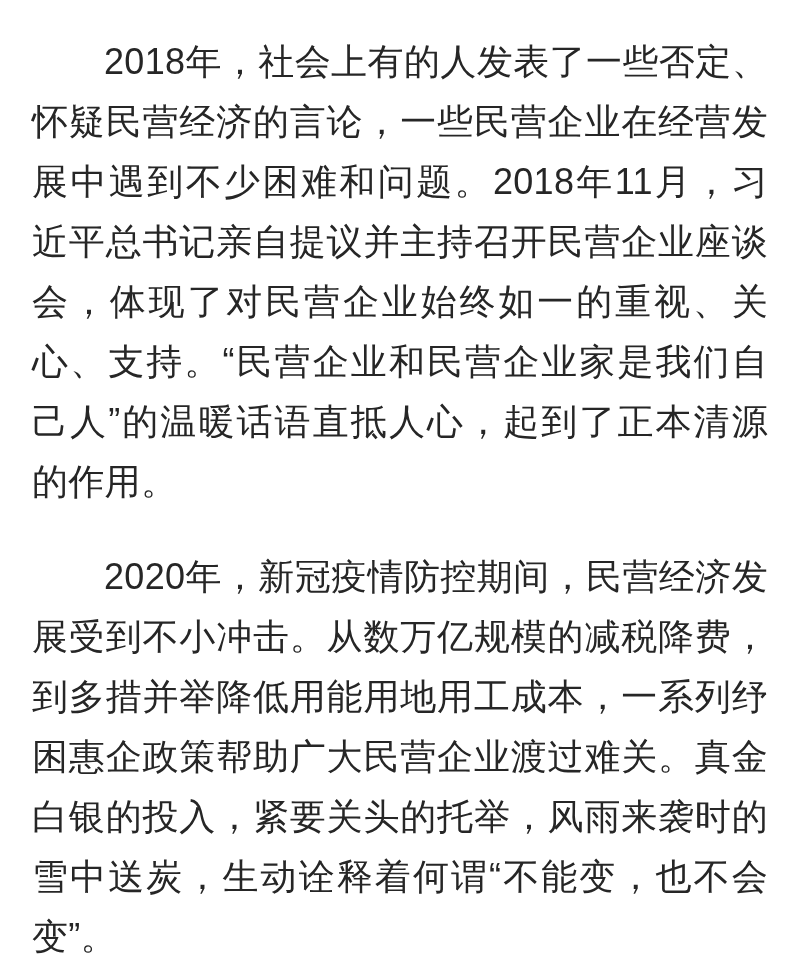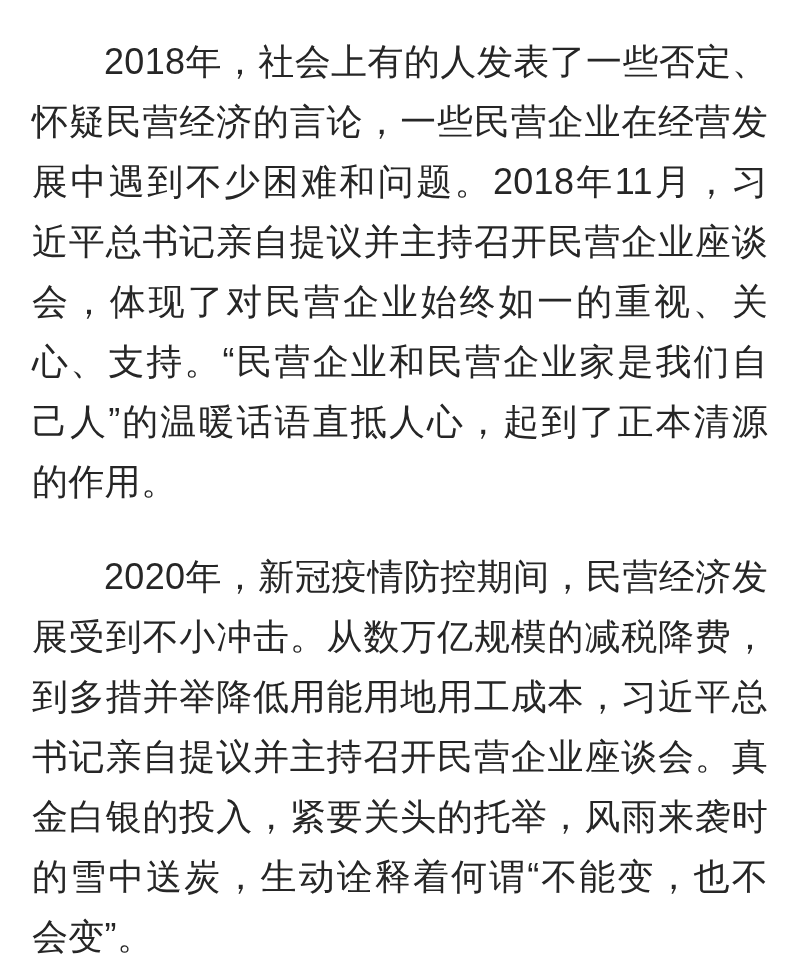--- a/index.html
+++ b/index.html
@@ -33,14 +33,14 @@
     letter-spacing: 0.3px;
     word-break: normal;
     line-break: strict;
   }
 </style>
 </head>
 <body>
 
 <main class="page">
   <p class="para">2018年，社会上有的人发表了一些否定、怀疑民营经济的言论，一些民营企业在经营发展中遇到不少困难和问题。2018年11月，习近平总书记亲自提议并主持召开民营企业座谈会，体现了对民营企业始终如一的重视、关心、支持。“民营企业和民营企业家是我们自己人”的温暖话语直抵人心，起到了正本清源的作用。</p>
-  <p class="para">2020年，新冠疫情防控期间，民营经济发展受到不小冲击。从数万亿规模的减税降费，到多措并举降低用能用地用工成本，习近平总书记亲自提议并主持召开民营企业座谈会。真金白银的投入，紧要关头的托举，风雨来袭时的雪中送炭，生动诠释着何谓“不能变，也不会变”。</p>
+  <p class="para">2020年，新冠疫情防控期间，民营经济发展受到不小冲击。从数万亿规模的减税降费，到多措并举降低用能用地用工成本，一系列纾困惠企政策帮助广大民营企业渡过难关。真金白银的投入，紧要关头的托举，风雨来袭时的雪中送炭，生动诠释着何谓“不能变，也不会变”。</p>
 </main>
 
 </body></html>

